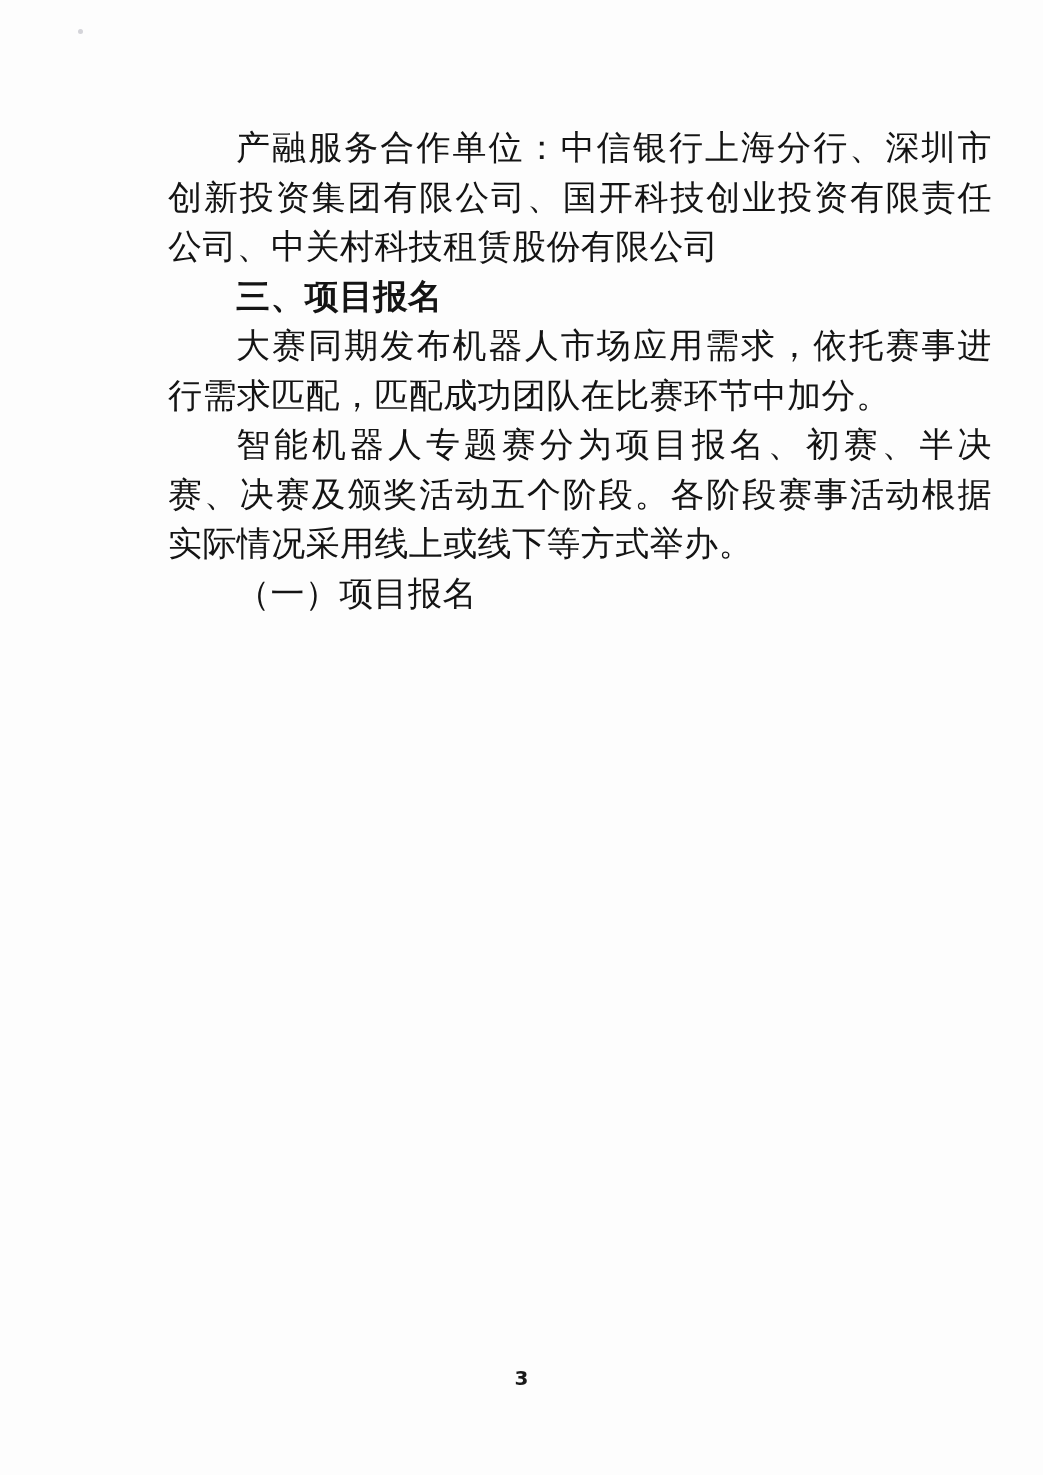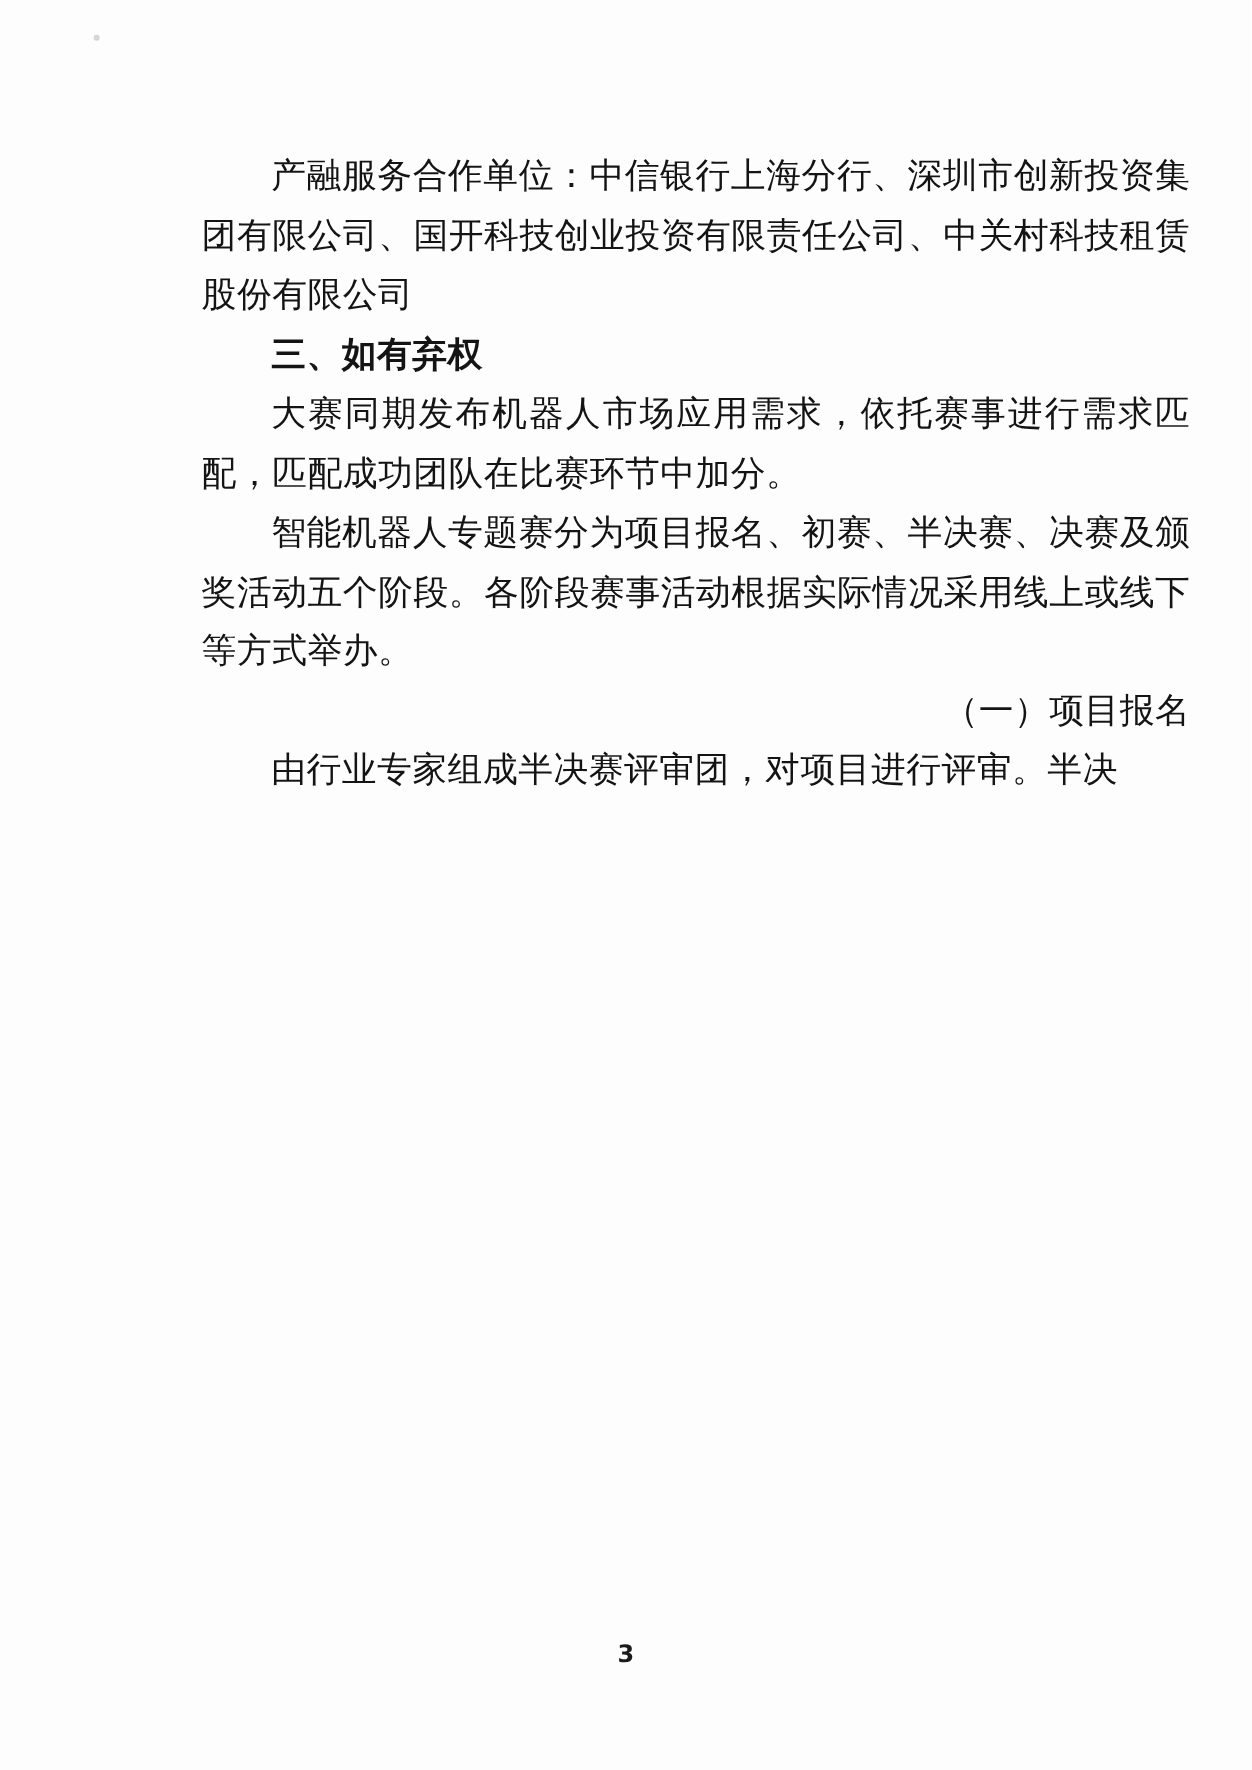--- a/index.html
+++ b/index.html
@@ -15,21 +15,21 @@
     background: #fdfdfd;
     color: #141414;
     font-family: "Liberation Serif", serif;
     overflow: hidden;
   }
   .text-block {
     position: absolute;
     left: 168px;
     top: 123px;
     width: 824px;
-    font-size: 29px;
+    font-size: 34px;
     line-height: 49.5px;
     letter-spacing: 0.4px;
     text-align: justify;
     text-justify: inter-ideograph;
   }
   .text-block p {
     margin: 0;
     padding: 0;
     text-indent: 2em;
   }
@@ -38,21 +38,21 @@
     font-weight: normal;
   }
   .para-heading-bold {
     font-family: "Liberation Sans", sans-serif;
     font-weight: bold;
     text-align: left;
   }
   .para-heading-kaiti {
     font-family: "Liberation Serif", serif;
     font-weight: normal;
-    text-align: right;
+    text-align: left;
   }
   .page-number {
     position: absolute;
     left: 0;
     top: 1366px;
     width: 100%;
     text-align: center;
     font-family: "DejaVu Sans", sans-serif;
     font-weight: bold;
     font-size: 20px;
@@ -69,20 +69,19 @@
     opacity: 0.8;
   }
 </style>
 </head>
 <body>
 
 <div class="page">
   <div class="scan-speck"></div>
   <div class="text-block" id="text-block">
       <p class="para-body">产融服务合作单位：中信银行上海分行、深圳市创新投资集团有限公司、国开科技创业投资有限责任公司、中关村科技租赁股份有限公司</p>
-      <p class="para-heading-bold">三、如有弃权</p>
+      <p class="para-heading-bold">三、项目报名</p>
       <p class="para-body">大赛同期发布机器人市场应用需求，依托赛事进行需求匹配，匹配成功团队在比赛环节中加分。</p>
       <p class="para-body">智能机器人专题赛分为项目报名、初赛、半决赛、决赛及颁奖活动五个阶段。各阶段赛事活动根据实际情况采用线上或线下等方式举办。</p>
       <p class="para-heading-kaiti">（一）项目报名</p>
-      <p class="para-body">由行业专家组成半决赛评审团，对项目进行评审。半决</p>
     </div>
   <div class="page-number">3</div>
 </div>
 
 </body></html>

